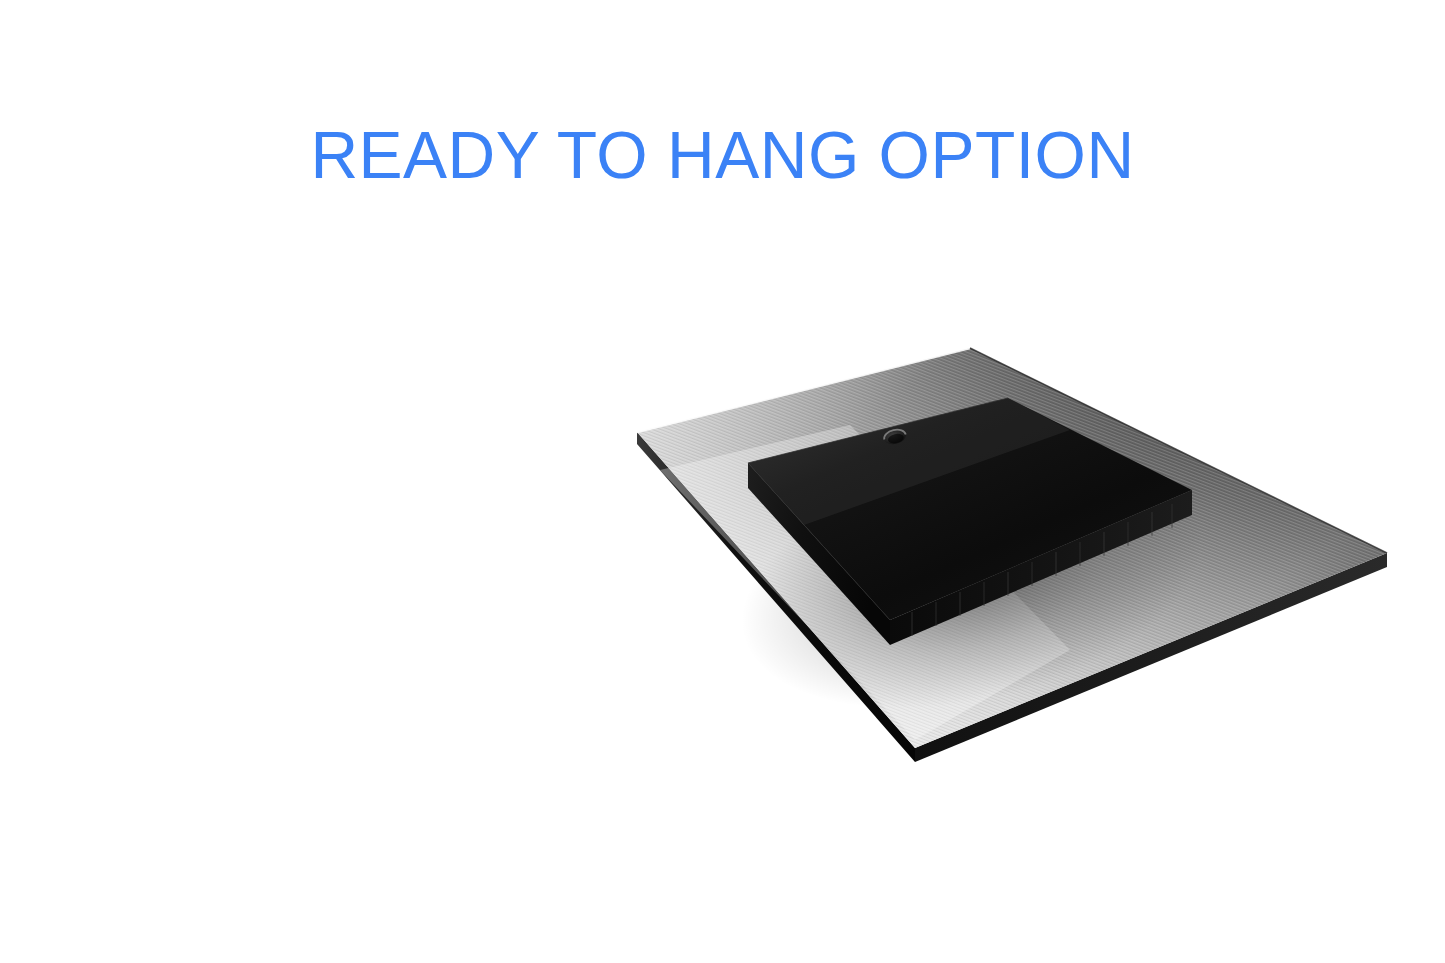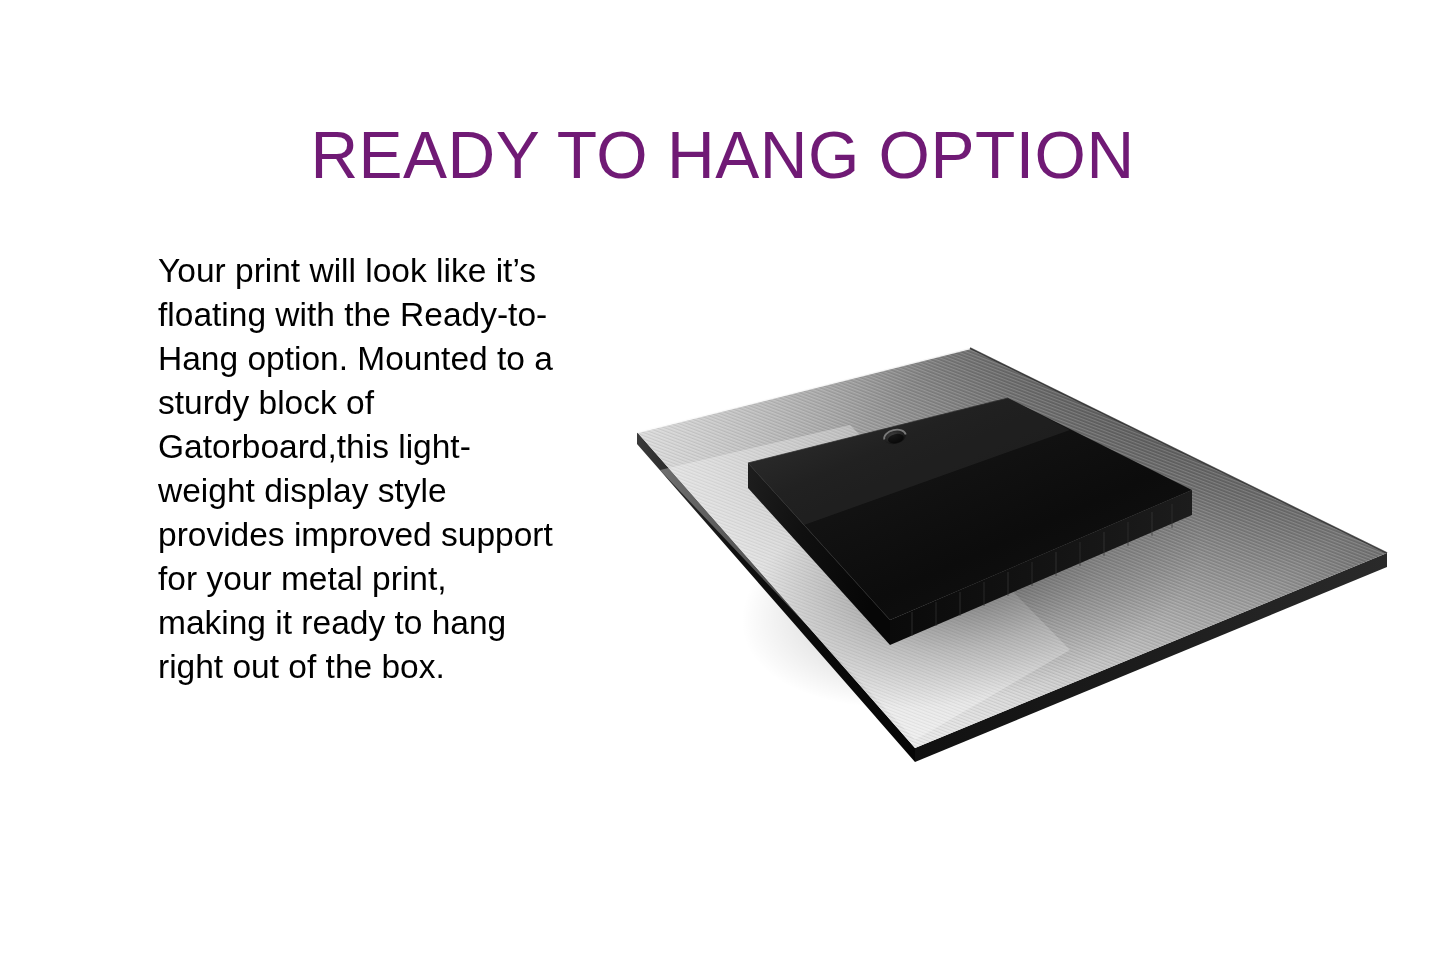--- a/index.html
+++ b/index.html
@@ -29,21 +29,21 @@
     position: absolute;
     left: 0;
     top: 78px;
     width: 1445px;
     text-align: center;
     font-family: "Liberation Sans", sans-serif;
     font-size: 66px;
     font-weight: 400;
     line-height: 1.0;
     letter-spacing: 0.5px;
-    color: #701a75;
+    color: #3b82f6;
     white-space: nowrap;
   }
 
   
   #body-text {
     position: absolute;
     left: 158px;
     top: 249px;
     width: 400px;
     font-family: "Liberation Sans", sans-serif;
@@ -69,21 +69,20 @@
     height: 450px;
   }
 </style>
 </head>
 <body>
 
 <div id="slide">
 
   <h1 id="slide-title">READY TO HANG OPTION</h1>
 
-  <div id="body-text">Your print will look like it’s floating with the Ready-to-Hang option. Mounted to a sturdy block of Gatorboard,this light-weight display style provides improved support for your metal print, making it ready to hang right out of the box.</div>
 
   <div id="product-figure">
     <svg viewBox="0 0 820 450" xmlns="http://www.w3.org/2000/svg">
       <defs>
 
         <linearGradient id="metalGrad" x1="0.10" y1="1.00" x2="0.92" y2="0.04">
           <stop offset="0.00" stop-color="#ffffff"></stop>
           <stop offset="0.12" stop-color="#f4f4f4"></stop>
           <stop offset="0.28" stop-color="#dcdcdc"></stop>
           <stop offset="0.44" stop-color="#b6b6b6"></stop>

